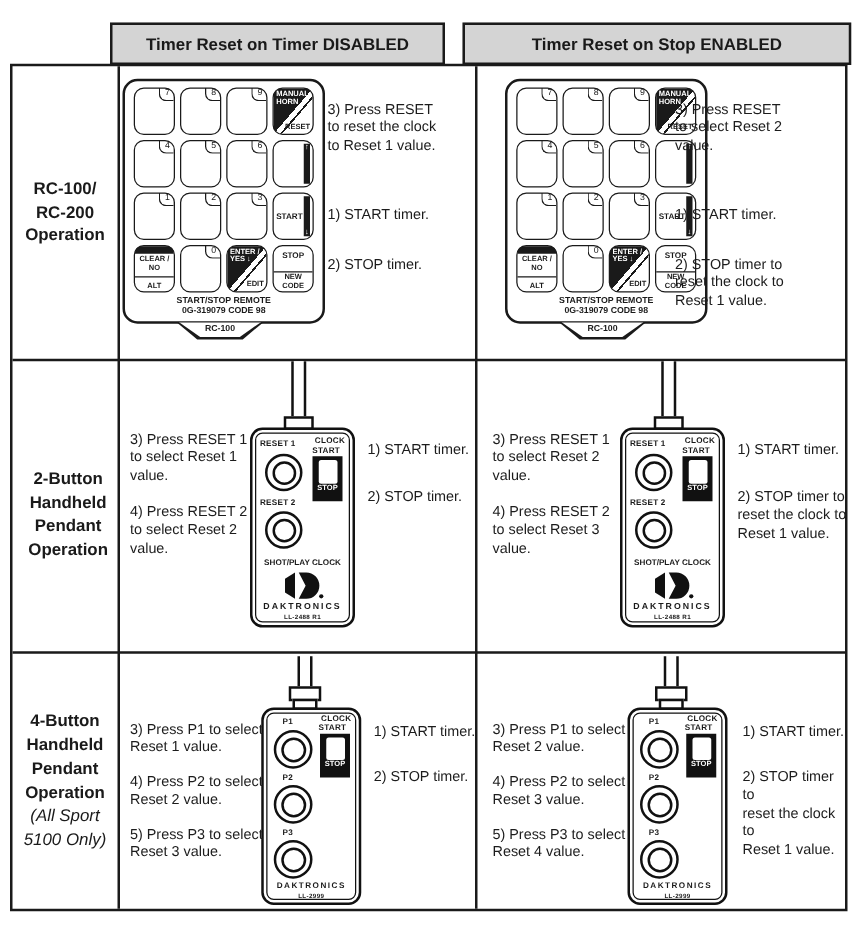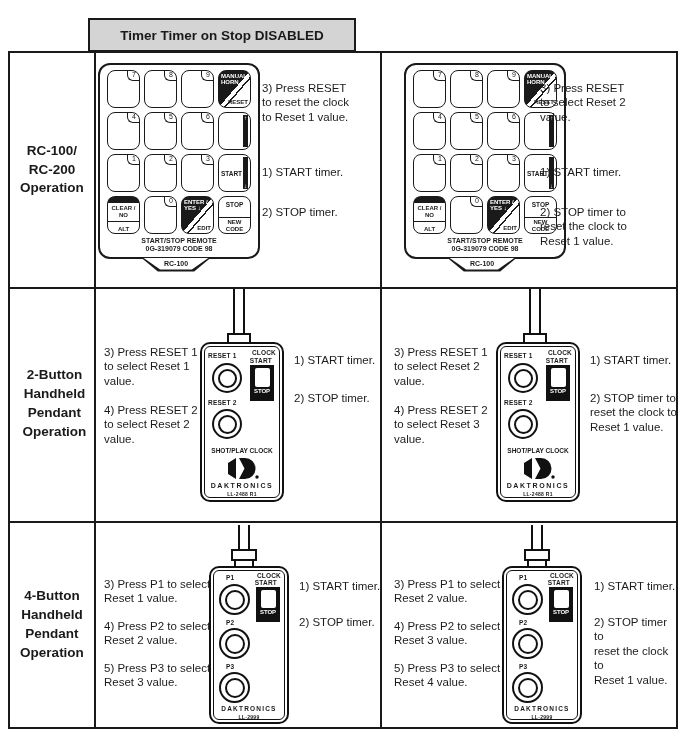--- a/index.html
+++ b/index.html
@@ -69,21 +69,22 @@
   .center-text{position:absolute;left:0;right:0;text-align:center;font-weight:bold;}
   .brand{font-size:7px;letter-spacing:1.6px;}
   .part{font-size:5px;letter-spacing:.3px;}
   .logo{position:absolute;left:50%;transform:translateX(-50%);}
 </style>
 </head>
 <body>
 
 <div id="page">
 
-  <div class="hdr" id="hdrL">Timer Timer on Stop DISABLED</div>
+  <div class="hdr" id="hdrL">Timer Reset on Timer DISABLED</div>
+  <div class="hdr" id="hdrR">Timer Reset on Stop ENABLED</div>
 
   <div id="tbl">
     <div class="vline" style="left:84px;"></div>
     <div class="vline" style="left:370px;"></div>
     <div class="hline" style="top:234px;"></div>
     <div class="hline" style="top:468px;"></div>
 
     <div class="cell labelcell pre" style="left:0;top:0;width:84px;height:234px;">RC-100/
 RC-200
 Operation</div>
@@ -251,21 +252,21 @@
         </div>
       <div class="instr" style="left:158px;top:26px;width:112px;">3) Press RESET
 to select Reset 2
 value.</div>
       <div class="instr" style="left:158px;top:110px;width:112px;">1) START timer.</div>
       <div class="instr" style="left:158px;top:150px;width:118px;">2) STOP timer to
 reset the clock to
 Reset 1 value.</div>
     </div>
 
-    <div class="cell labelcell pre" style="left:0;top:235px;width:89px;height:232px;">2-Button
+    <div class="cell labelcell pre" style="left:0;top:243px;width:89px;height:232px;">2-Button
 Handheld
 Pendant
 Operation</div>
 
     <div class="cell" style="left:86px;top:236px;width:284px;height:232px;">
       <div class="slot" style="left:98px;top:0;">
         <div class="pend" style="width:120px;height:230px;">
           <div class="cable" style="left:39px;top:0;height:47px;"></div>
           <div class="conn" style="left:33px;top:44px;width:24px;height:11px;"></div>
           <div class="pbody" style="left:6px;top:53px;width:84px;height:160px;">
@@ -353,20 +354,22 @@
       <div class="instr" style="left:208px;top:102px;width:88px;">2) STOP timer to
 reset the clock to
 Reset 1 value.</div>
     </div>
 
     <div class="cell labelcell" style="left:0;top:470px;width:84px;height:204px;flex-direction:column;">
       <div class="pre">4-Button
 Handheld
 Pendant
 Operation</div>
+      <div class="pre labelnote">(All Sport
+5100 Only)</div>
     </div>
 
     <div class="cell" style="left:86px;top:470px;width:284px;height:204px;">
       <div class="slot" style="left:105px;top:2px;">
         <div class="pend" style="width:120px;height:200px;">
           <div class="cable" style="left:37px;top:0;height:27px;"></div>
           <div class="conn" style="left:30px;top:24px;width:26px;height:12px;"></div>
           <div class="conn" style="left:33px;top:34px;width:20px;height:9px;"></div>
           <div class="pbody" style="left:8px;top:41px;width:80px;height:158px;">
             <div class="pbody-in">

